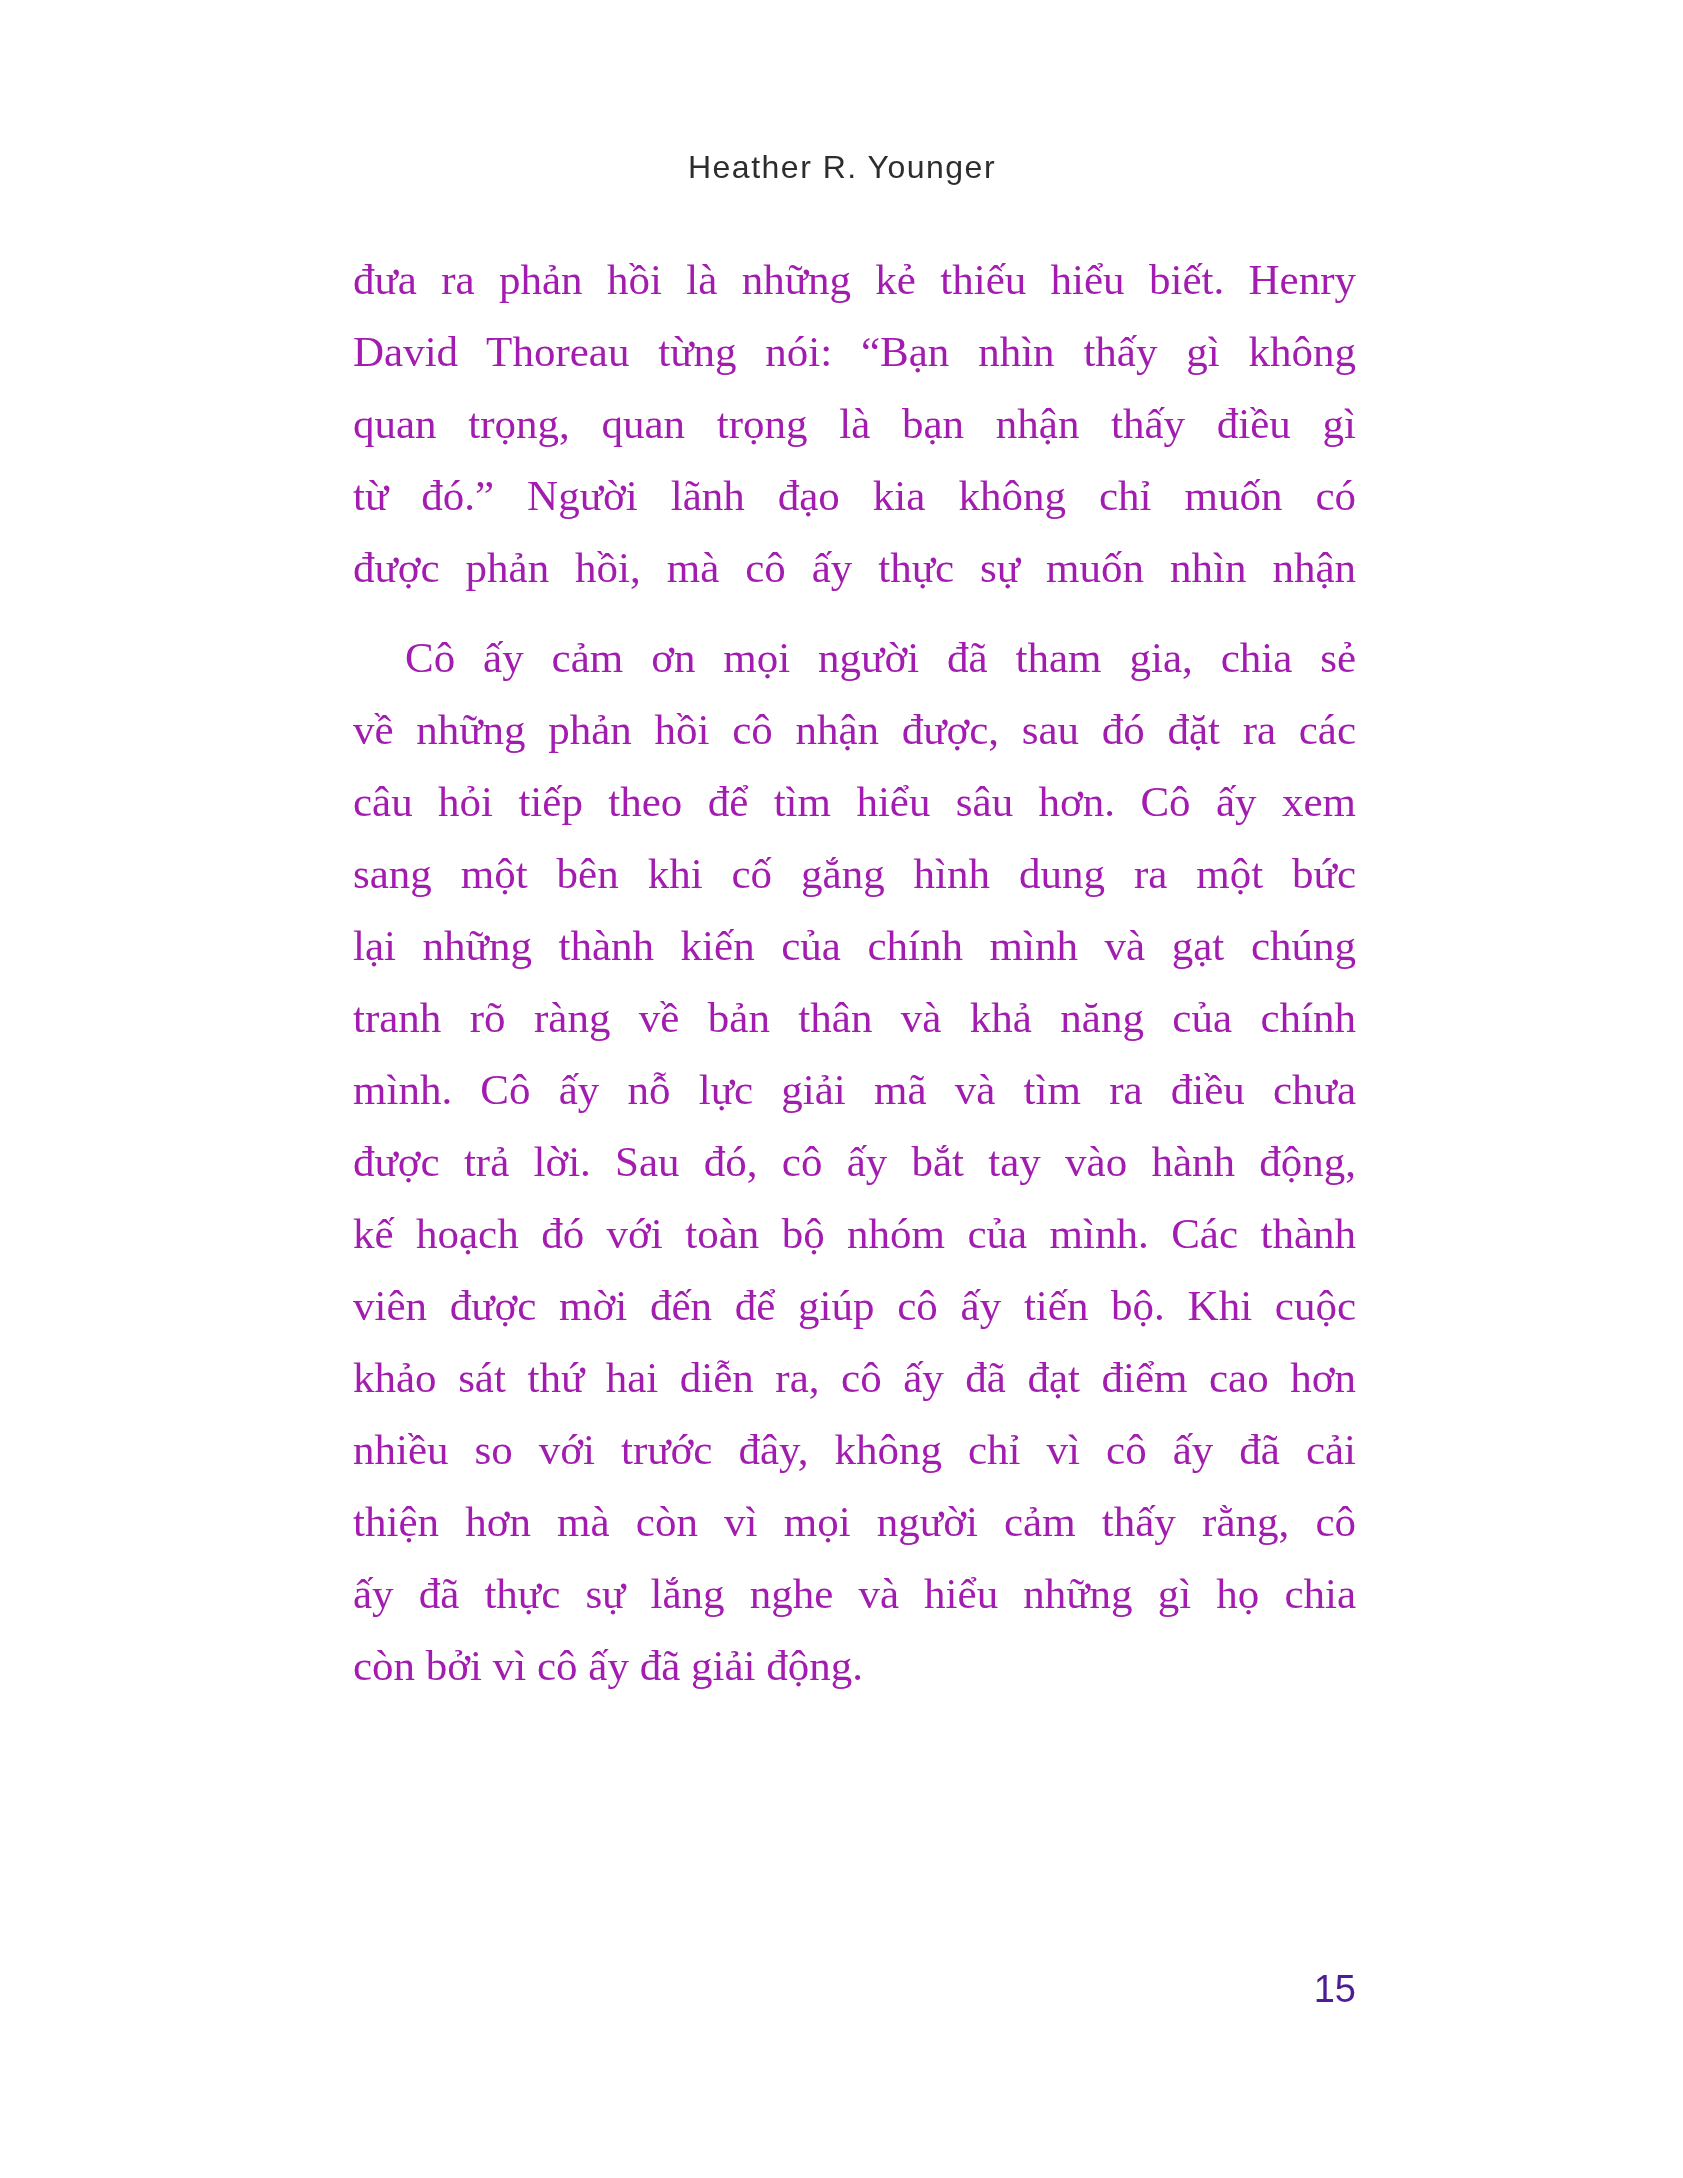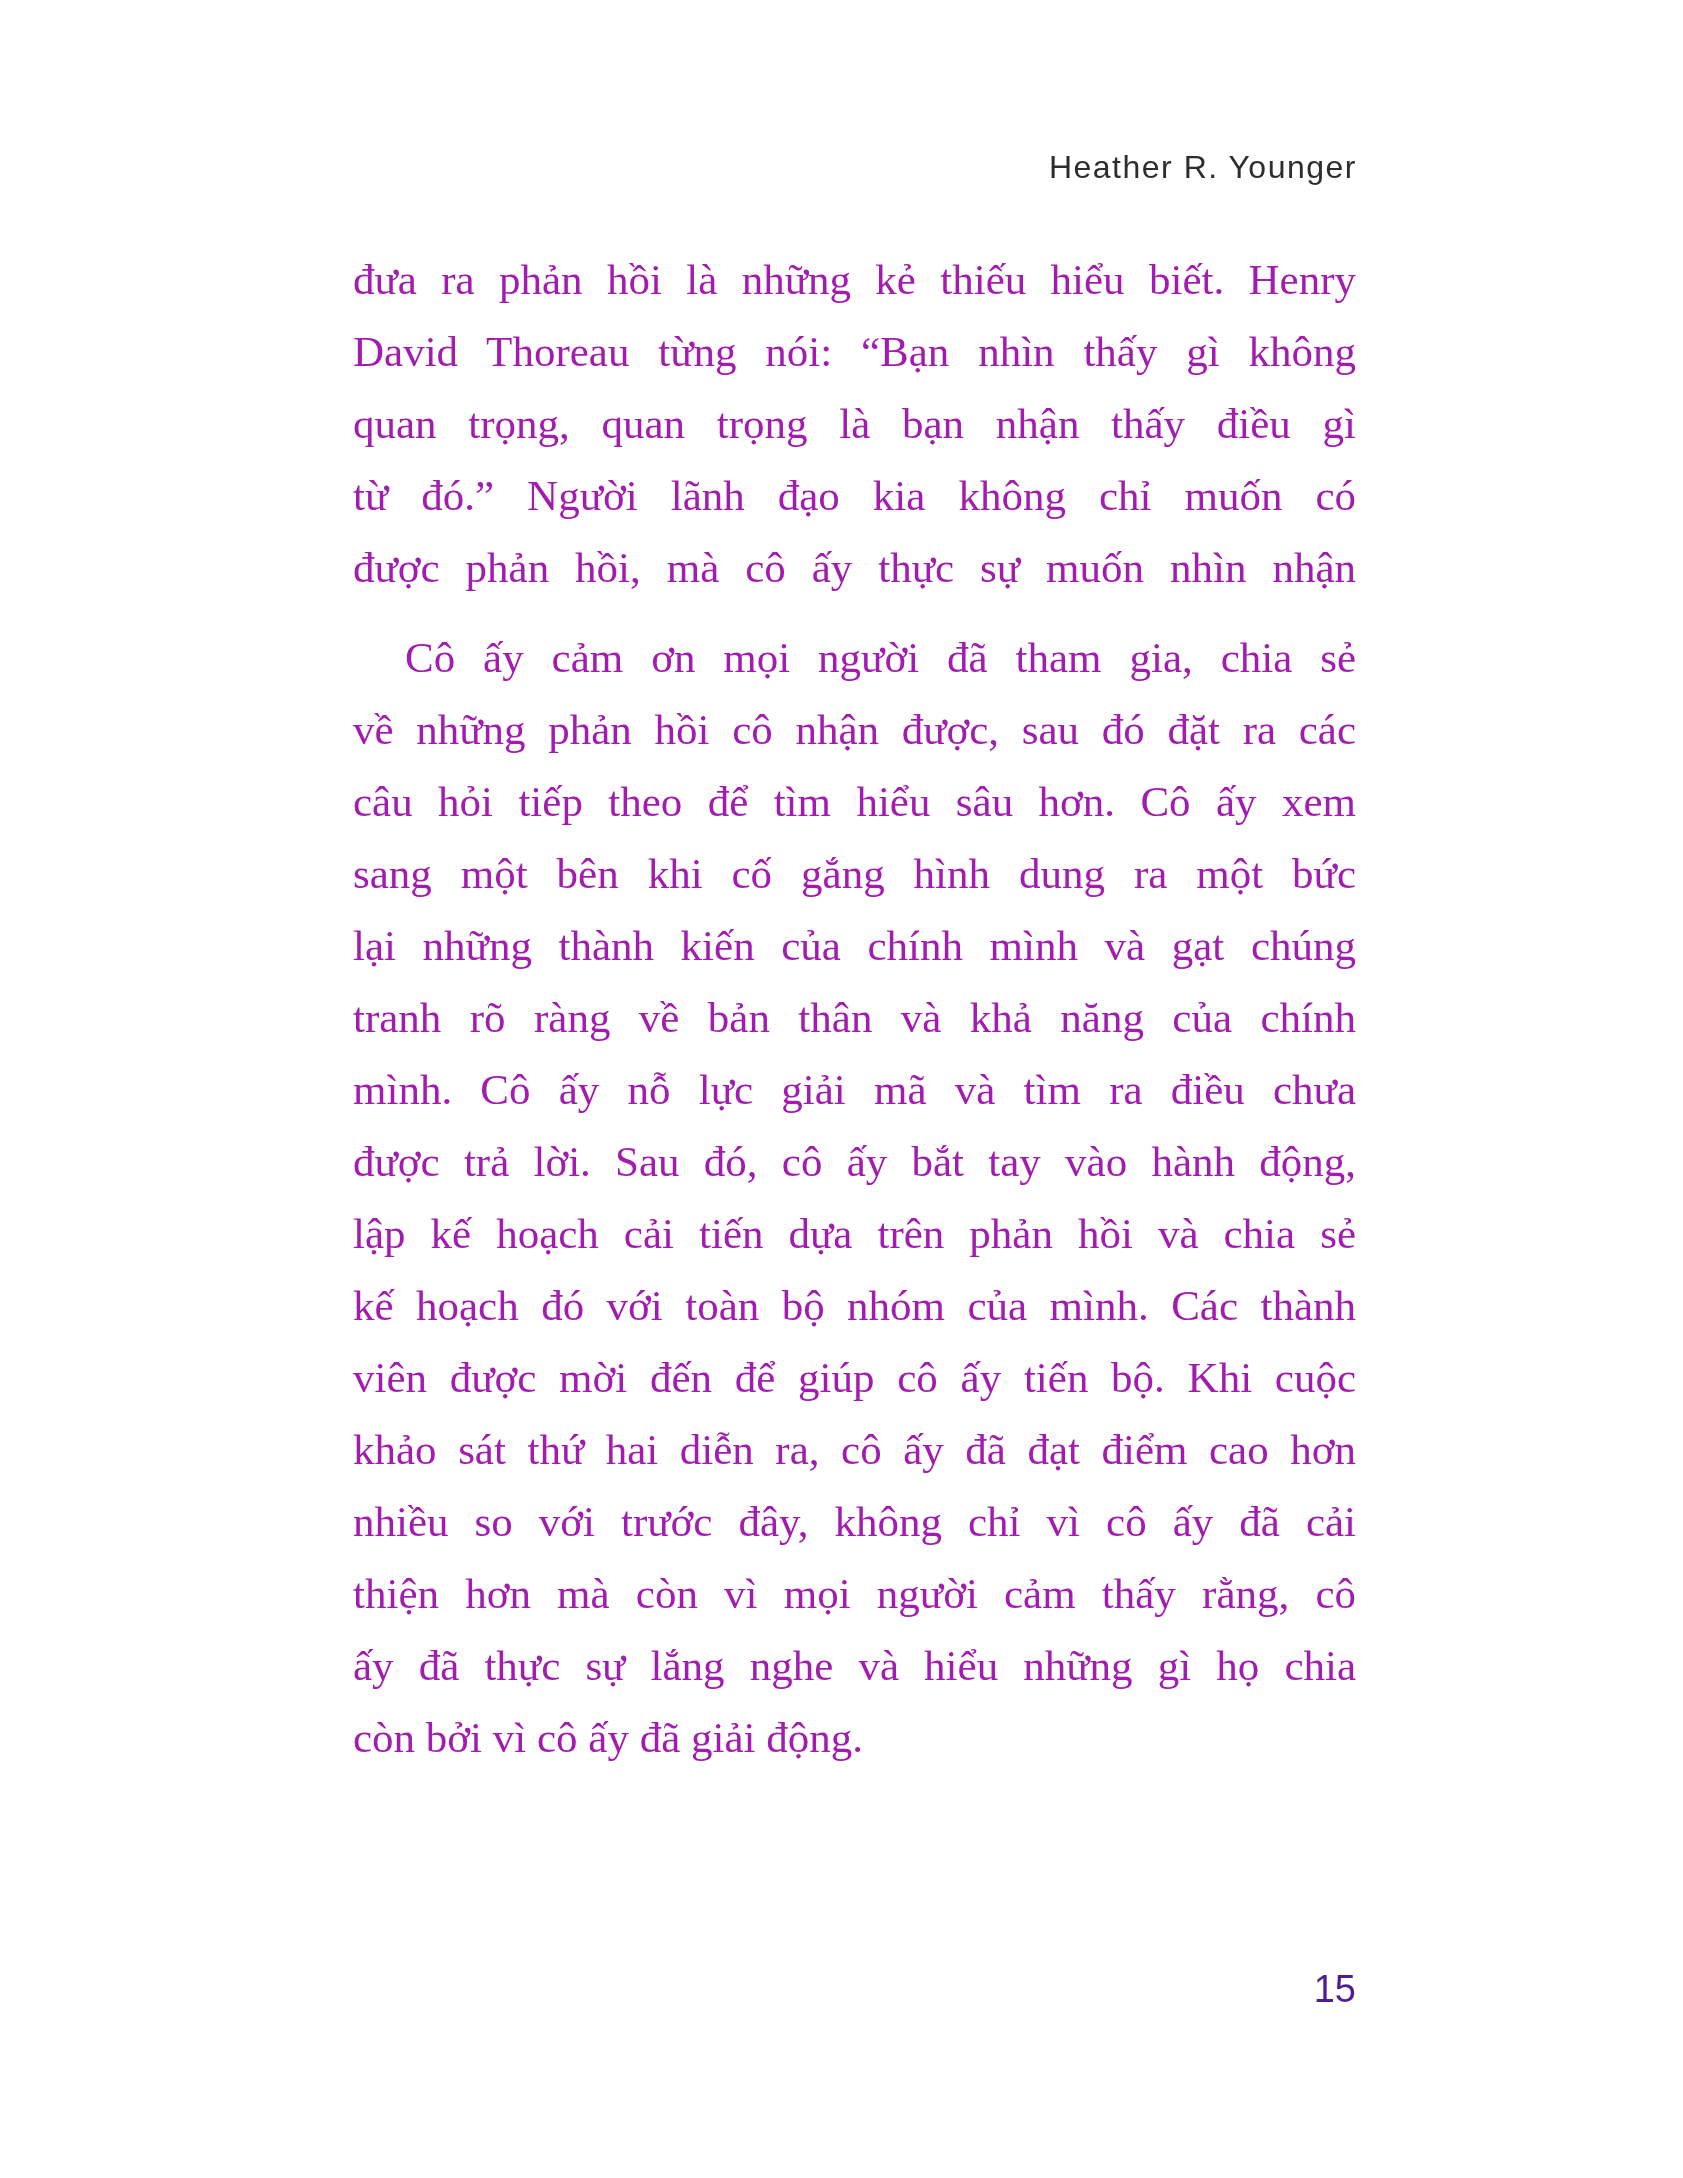--- a/index.html
+++ b/index.html
@@ -13,21 +13,21 @@
     height: 2178px;
     background: #ffffff;
     overflow: hidden;
     font-family: "Liberation Serif", "DejaVu Serif", serif;
   }
   .running-header {
     position: absolute;
     top: 149px;
     left: 327px;
     width: 1030px;
-    text-align: right;
+    text-align: center;
     font-family: "Liberation Sans", "DejaVu Sans", sans-serif;
     font-size: 32px;
     letter-spacing: 1.5px;
     color: #2d2d2d;
     white-space: nowrap;
   }
   .text-block {
     position: absolute;
     top: 244px;
     left: 353px;
@@ -75,21 +75,20 @@
       </div>
       <div class="paragraph indented">
         <div class="line first-indent">Cô ấy cảm ơn mọi người đã tham gia, chia sẻ</div>
         <div class="line">về những phản hồi cô nhận được, sau đó đặt ra các</div>
         <div class="line">câu hỏi tiếp theo để tìm hiểu sâu hơn. Cô ấy xem</div>
         <div class="line">sang một bên khi cố gắng hình dung ra một bức</div>
         <div class="line">lại những thành kiến của chính mình và gạt chúng</div>
         <div class="line">tranh rõ ràng về bản thân và khả năng của chính</div>
         <div class="line">mình. Cô ấy nỗ lực giải mã và tìm ra điều chưa</div>
         <div class="line">được trả lời. Sau đó, cô ấy bắt tay vào hành động,</div>
-        <div class="line">lập kế hoạch cải tiến dựa trên phản hồi và chia sẻ</div>
         <div class="line">kế hoạch đó với toàn bộ nhóm của mình. Các thành</div>
         <div class="line">viên được mời đến để giúp cô ấy tiến bộ. Khi cuộc</div>
         <div class="line">khảo sát thứ hai diễn ra, cô ấy đã đạt điểm cao hơn</div>
         <div class="line">nhiều so với trước đây, không chỉ vì cô ấy đã cải</div>
         <div class="line">thiện hơn mà còn vì mọi người cảm thấy rằng, cô</div>
         <div class="line">ấy đã thực sự lắng nghe và hiểu những gì họ chia</div>
         <div class="line last">còn bởi vì cô ấy đã giải động.</div>
       </div>
     </div>
 

